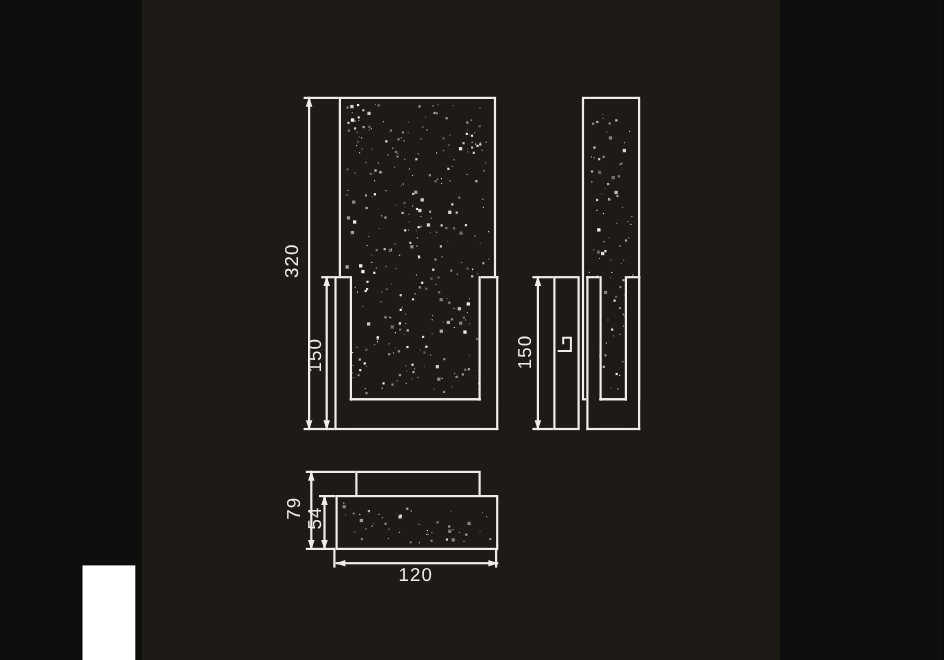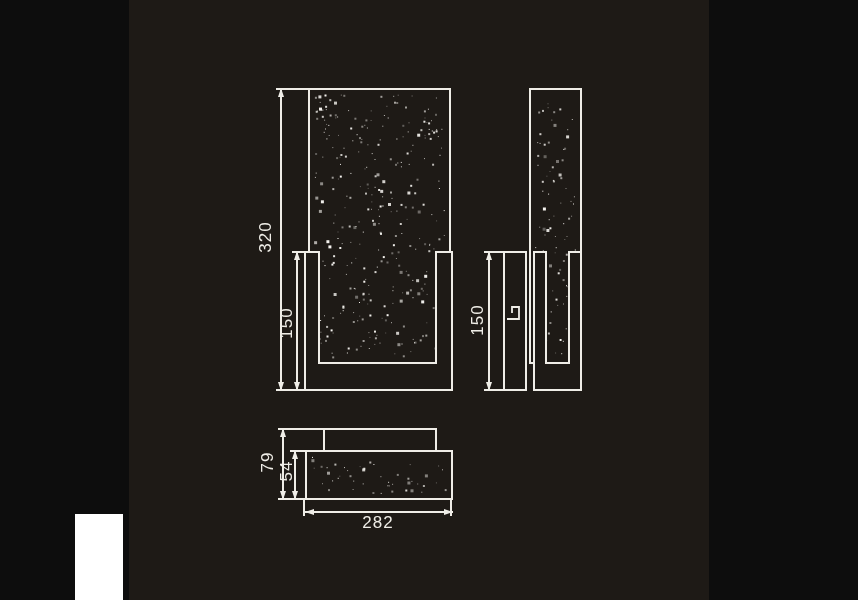--- a/index.html
+++ b/index.html
@@ -119,18 +119,18 @@
     <div class="ar down" style="left:292px;top:491px;"></div>
     <div class="dim-label rot" style="left:287px;top:471px;">54</div>
   </div>
 
   <div class="group">
     <div class="ext v" style="left:303px;top:500px;height:16px;"></div>
     <div class="ext v" style="left:450px;top:500px;height:16px;"></div>
     <div class="dl h" style="left:305px;top:511px;width:148px;"></div>
     <div class="ar aleft" style="left:305px;top:509px;"></div>
     <div class="ar aright" style="left:444px;top:509px;"></div>
-    <div class="dim-label" style="left:378px;top:523px;">282</div>
+    <div class="dim-label" style="left:378px;top:523px;">120</div>
   </div>
 
   <div class="patch" style="left:75px;top:514px;width:48px;height:86px;"></div>
 
 </div>
 
 </body></html>

